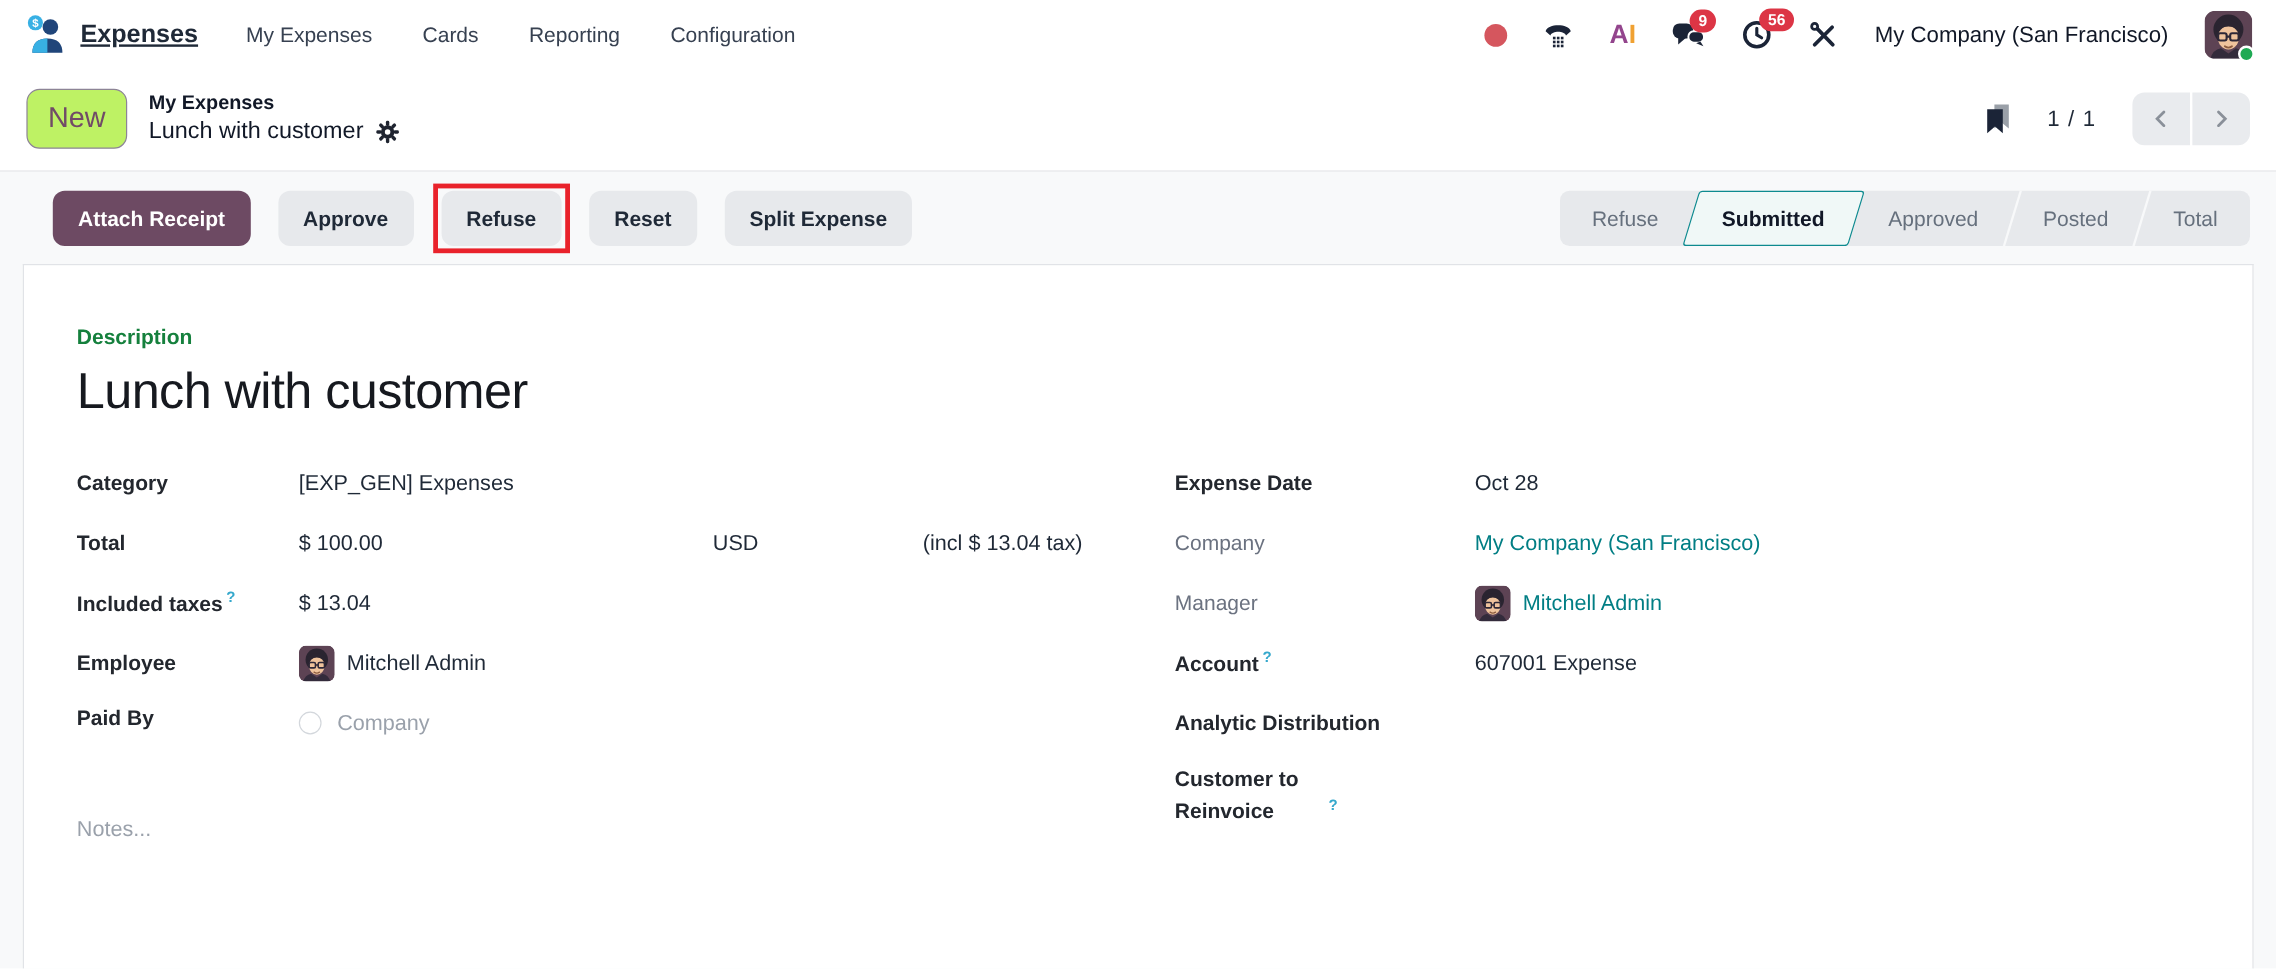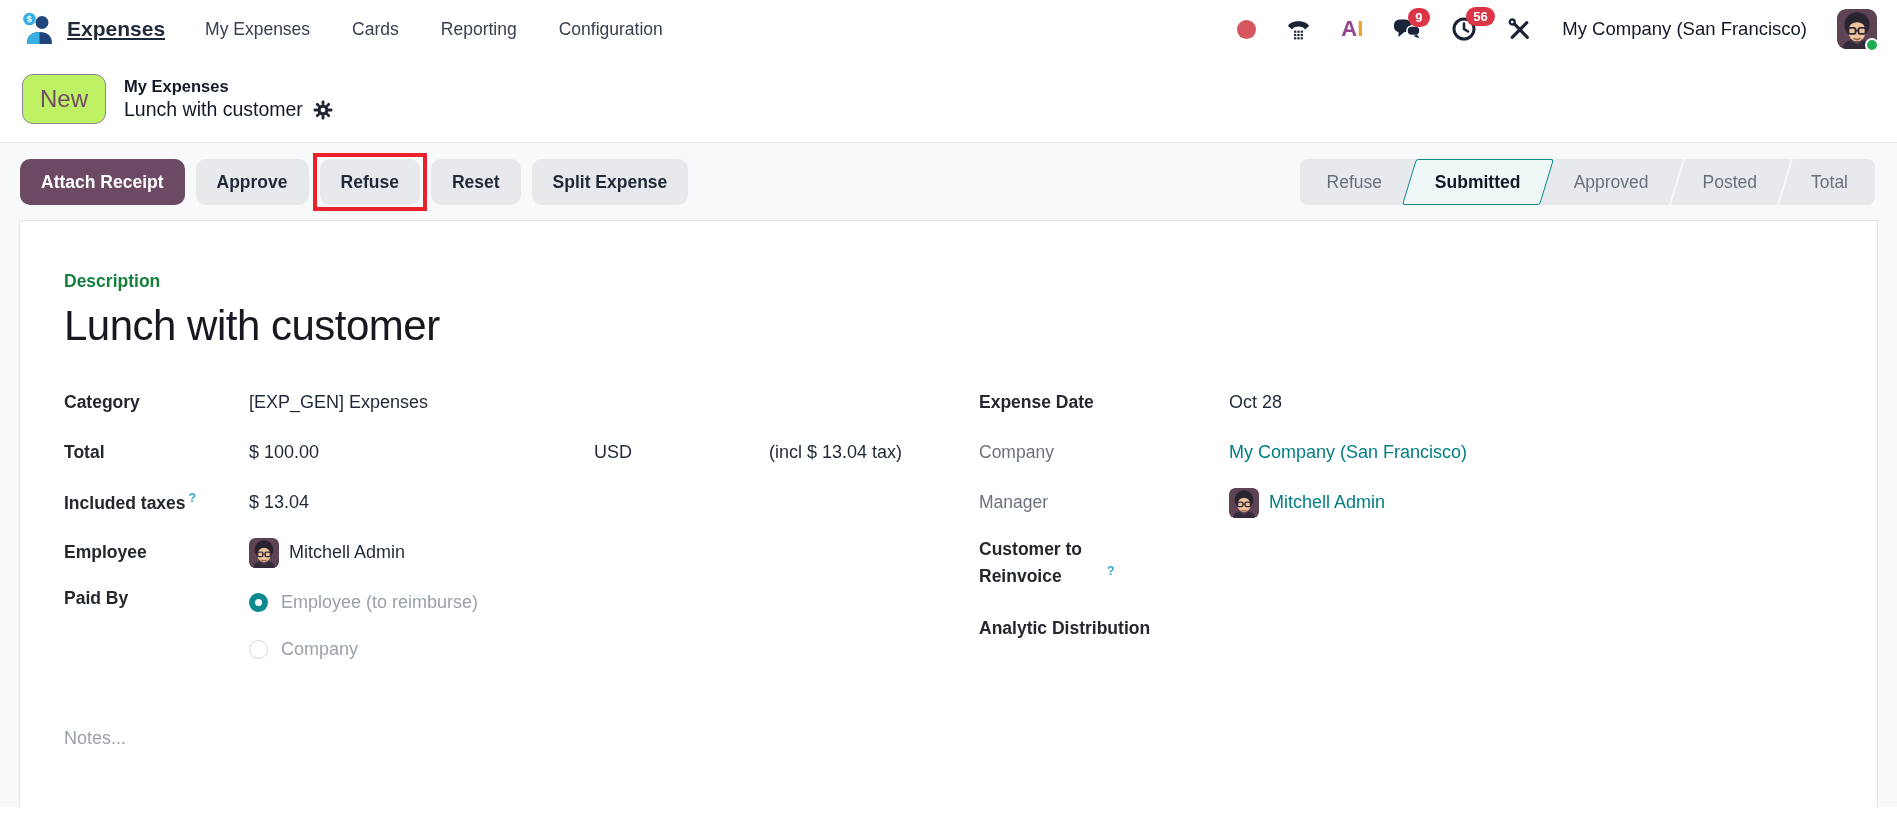--- a/index.html
+++ b/index.html
@@ -36,21 +36,21 @@
   .cp-right { margin-left:auto; display:flex; align-items:center; gap:30px; }
   .pager-count { font-size:18.5px; color:#1f2937; letter-spacing:1px; }
   .pager-btns { display:flex; gap:2px; }
   .pager-btn { width:48px; height:44px; background:#e9ebee; display:flex; align-items:center;
                justify-content:center; cursor:pointer; }
   .pager-btn:first-child { border-radius:10px 0 0 10px; }
   .pager-btn:last-child { border-radius:0 10px 10px 0; }
   
   .action-bar { background:#f8f9fa; border-top:1px solid #e6e7e9; display:flex; align-items:center;
                 justify-content:space-between; padding:16px 20px 15px; }
-  .action-left { display:flex; gap:11px; align-items:center; }
+  .action-left { display:flex; gap:23px; align-items:center;margin-left:24px; }
   .btn { height:46px; padding:0 21px; border-radius:10px; font-size:17.5px; font-weight:600;
          border:none; display:flex; align-items:center; cursor:pointer; font-family:inherit; white-space:nowrap; }
   .btn-primary { background:#6d4a63; color:#fff; }
   .btn-secondary { background:#e7e9ec; color:#1f2937; }
   .refuse-wrap { position:relative; display:flex; }
   .annotation-box { position:absolute; top:-6px; left:-7px; right:-7px; bottom:-6px;
                     border:4px solid #e9222b; pointer-events:none; }
   .statusbar { display:flex; background:#e7e9ec; border-radius:8px; height:46px; align-items:stretch; margin-right:2px; }
   .stage { position:relative; display:flex; align-items:center; padding:0 27px;
            font-size:17.5px; color:#66707d; cursor:pointer; white-space:nowrap; }
@@ -195,20 +195,39 @@
           <rect x="8.6" y="0.6" width="2.8" height="4.4" rx="1.2" transform="rotate(180 10 10)"></rect>
           <rect x="8.6" y="0.6" width="2.8" height="4.4" rx="1.2" transform="rotate(225 10 10)"></rect>
           <rect x="8.6" y="0.6" width="2.8" height="4.4" rx="1.2" transform="rotate(270 10 10)"></rect>
           <rect x="8.6" y="0.6" width="2.8" height="4.4" rx="1.2" transform="rotate(315 10 10)"></rect>
           <circle cx="10" cy="10" r="5.6"></circle>
         </g>
         <circle cx="10" cy="10" r="2.3" fill="#ffffff"></circle>
       </svg>
     </div>
   </div>
+  <div class="cp-right">
+    <svg width="22" height="26" viewBox="0 0 22 26">
+      <path d="M8 1 h12 v20 l-6 -5 -6 5 z" fill="#9aa0a8"></path>
+      <path d="M2 5 h13 v20 l-6.5 -5.5 -6.5 5.5 z" fill="#1b2437"></path>
+    </svg>
+    <span class="pager-count">1 / 1</span>
+    <div class="pager-btns">
+      <div class="pager-btn">
+        <svg width="16" height="16" viewBox="0 0 14 14">
+            <path d="M9 2 L4 7 L9 12" stroke="#8a9099" stroke-width="2" fill="none" stroke-linecap="round"></path>
+          </svg>
+      </div>
+      <div class="pager-btn">
+        <svg width="16" height="16" viewBox="0 0 14 14">
+            <path d="M5 2 L10 7 L5 12" stroke="#8a9099" stroke-width="2" fill="none" stroke-linecap="round"></path>
+          </svg>
+      </div>
+    </div>
+  </div>
 </div>
 
 <div class="action-bar">
   <div class="action-left">
     <button class="btn btn-primary">Attach Receipt</button>
     <button class="btn btn-secondary">Approve</button>
     <span class="refuse-wrap">
       <button class="btn btn-secondary">Refuse</button>
       <span class="annotation-box"></span>
     </span>
@@ -259,24 +278,20 @@
             <svg class="avatar-sm" viewBox="0 0 32 32">
                 <use href="#avatar-sym"></use>
               </svg>
             <span>Mitchell Admin</span>
           </span>
         </div>
 
         <div class="frow top">
           <span class="flabel" style="padding-top:2px">Paid By</span>
           <div>
-            <div class="frow" style="margin-bottom:14px">
-              <span class="radio on"></span>
-              <span class="radio-label">Employee (to reimburse)</span>
-            </div>
             <div class="frow" style="margin-bottom:0">
               <span class="radio off"></span>
               <span class="radio-label">Company</span>
             </div>
           </div>
         </div>
 
         <div class="notes">Notes...</div>
       </div>
 
@@ -294,28 +309,34 @@
         <div class="frow">
           <span class="flabel-r flabel-muted">Manager</span>
           <span class="fvalue">
             <svg class="avatar-sm" viewBox="0 0 32 32">
                 <use href="#avatar-sym"></use>
               </svg>
             <span class="link">Mitchell Admin</span>
           </span>
         </div>
 
+        <div class="frow">
+          <span class="flabel-r">
+            <span>Account</span><sup class="help">?</sup>
+          </span>
+          <span class="fvalue">607001 Expense</span>
+        </div>
+
+        <div class="frow">
+          <span class="flabel-r">Analytic Distribution</span>
+          <span class="fvalue"></span>
+        </div>
 
         <div class="frow top" style="margin-bottom:22px">
           <span class="flabel-r">
             <span class="wrap-narrow">Customer to Reinvoice</span><sup class="help">?</sup>
           </span>
           <span class="fvalue"></span>
         </div>
-
-        <div class="frow">
-          <span class="flabel-r">Analytic Distribution</span>
-          <span class="fvalue"></span>
-        </div>
       </div>
     </div>
   </div>
 </div>
 
 </body></html>

